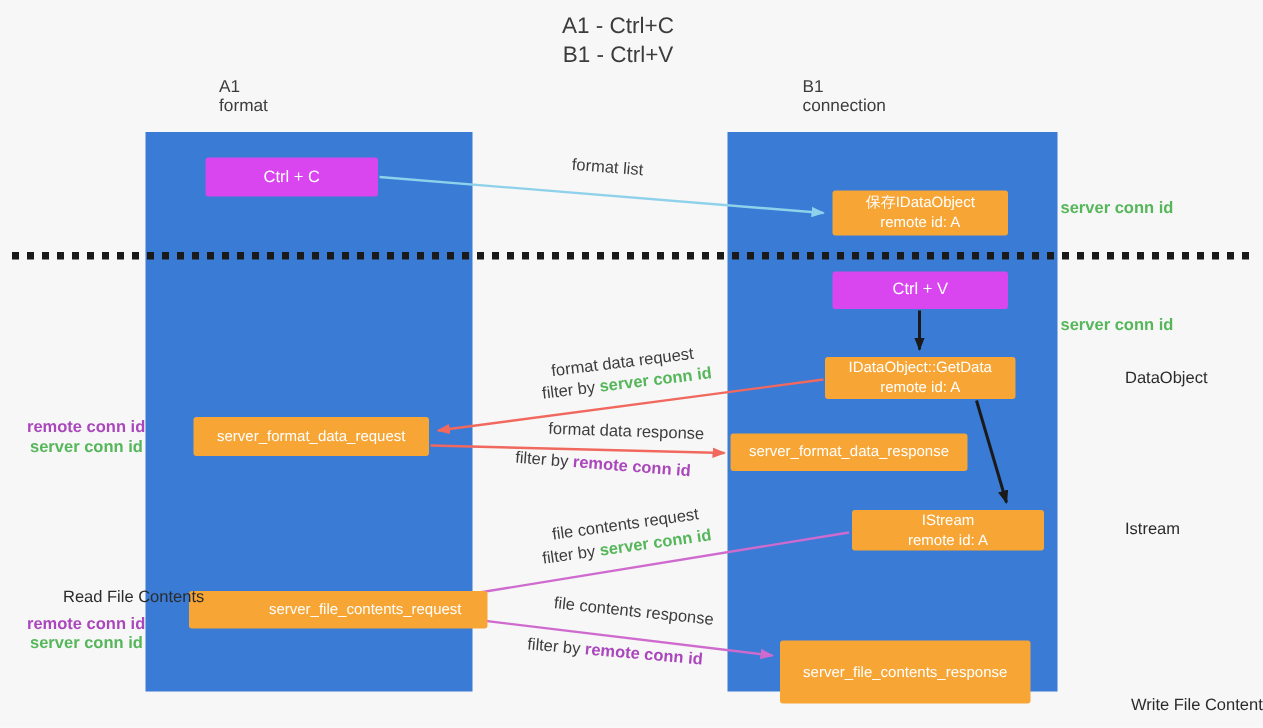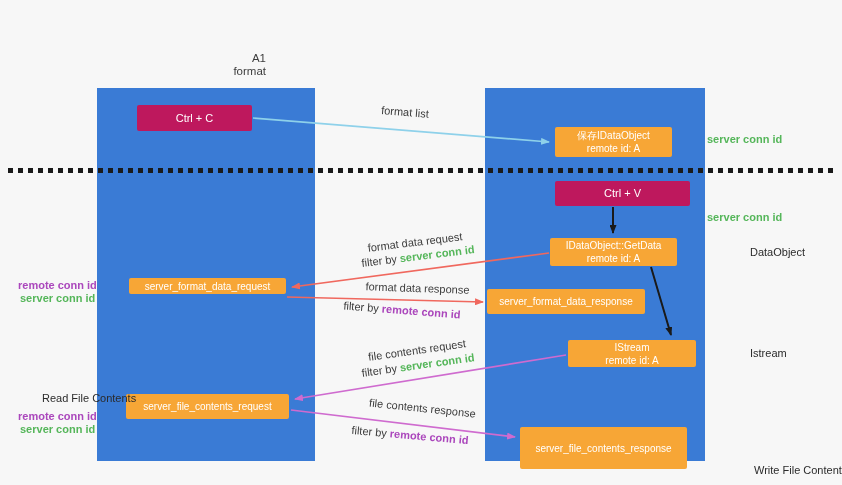--- a/index.html
+++ b/index.html
@@ -5,29 +5,29 @@
   html,body{margin:0;padding:0;}
   body{font-family:"Liberation Sans","DejaVu Sans",sans-serif;}
   .canvas{position:relative;width:842px;height:485px;background:#f7f7f7;overflow:hidden;}
 
   .col{position:absolute;top:88px;height:373px;background:#3a7bd5;z-index:1;}
   .col-left{left:97px;width:218px;}
   .col-right{left:485px;width:220px;}
 
   .title{position:absolute;left:312px;top:8px;width:200px;text-align:center;
          font-size:15px;line-height:19px;color:#3c3c3c;z-index:3;}
-  .col-head{position:absolute;top:52px;width:120px;text-align:right;
+  .col-head{position:absolute;top:52px;width:120px;text-align:left;
             font-size:11.5px;line-height:13px;color:#3c3c3c;z-index:3;}
 
   .arrows{position:absolute;left:0;top:0;z-index:2;pointer-events:none;}
 
   .box{position:absolute;display:flex;flex-direction:column;align-items:center;
        justify-content:center;color:#fff;text-align:center;border-radius:2px;
        font-size:10px;line-height:13px;z-index:3;white-space:nowrap;}
-  .green{background:#be185d;font-size:11px;}
+  .green{background:#d946ef;font-size:11px;}
   .orange{background:#f7a636;}
 
   .lbl{position:absolute;font-size:11px;color:#3c3c3c;white-space:nowrap;z-index:3;
        text-align:center;}
   .green-t{color:#55b65a;font-weight:bold;}
   .purple-t{color:#ab47bc;font-weight:bold;}
   .black-t{color:#2b2b2b;padding-left:40px;}
 
   .r-p4{transform:rotate(4.5deg);}
   .r-p2{transform:rotate(2deg);}
@@ -38,25 +38,31 @@
 
   .dotted{position:absolute;left:8px;top:168px;width:827px;height:5px;z-index:3;
           background-image:repeating-linear-gradient(to right,#1a1a1a 0 5px,transparent 5px 10px);}
 </style>
 </head>
 <body>
 
 <div class="canvas">
 
   <div class="title">
+    <div>A1 - Ctrl+C</div>
+    <div>B1 - Ctrl+V</div>
   </div>
 
   <div class="col-head" style="left:146px;">
     <div>A1</div>
     <div>format</div>
+  </div>
+  <div class="col-head" style="left:535px;">
+    <div>B1</div>
+    <div>connection</div>
   </div>
 
   <div class="col col-left"></div>
   <div class="col col-right"></div>
 
   <svg class="arrows" width="842" height="485">
     <defs>
       <marker id="m-blue" markerWidth="9" markerHeight="7" refX="8" refY="3.5" orient="auto" markerUnits="userSpaceOnUse">
         <path d="M0,0 L9,3.5 L0,7 Z" fill="#8ed1ea"></path>
       </marker>
@@ -75,28 +81,28 @@
     <line x1="549" y1="253" x2="292" y2="287" stroke="#f0685e" stroke-width="1.6" marker-end="url(#m-red)"></line>
     <line x1="287" y1="297" x2="483" y2="302" stroke="#f0685e" stroke-width="1.6" marker-end="url(#m-red)"></line>
     <line x1="651" y1="267" x2="671" y2="335" stroke="#1a1a1a" stroke-width="2" marker-end="url(#m-black)"></line>
     <line x1="566" y1="355" x2="295" y2="399" stroke="#cf6bcf" stroke-width="1.6" marker-end="url(#m-pink)"></line>
     <line x1="291" y1="410" x2="515" y2="437" stroke="#cf6bcf" stroke-width="1.6" marker-end="url(#m-pink)"></line>
   </svg>
 
   <div class="dotted"></div>
 
   <div class="box green" style="left:137px;top:105px;width:115px;height:26px;">Ctrl + C</div>
-  <div class="box orange" style="left:129px;top:278px;width:157px;height:16px;">server_format_data_request</div>
-  <div class="box orange" style="left:126px;top:394px;width:163px;height:25px;">server_file_contents_request</div>
+  <div class="box orange" style="left:129px;top:278px;width:157px;height:26px;">server_format_data_request</div>
+  <div class="box orange" style="left:126px;top:394px;width:163px;height:25px;padding-left:36px;">server_file_contents_request</div>
 
   <div class="box orange" style="left:555px;top:127px;width:117px;height:30px;">
     <div>保存IDataObject</div>
     <div>remote id: A</div>
   </div>
-  <div class="box green" style="left:555px;top:181px;width:135px;height:25px;">Ctrl + V</div>
+  <div class="box green" style="left:555px;top:181px;width:117px;height:25px;">Ctrl + V</div>
   <div class="box orange" style="left:550px;top:238px;width:127px;height:28px;">
     <div>IDataObject::GetData</div>
     <div>remote id: A</div>
   </div>
   <div class="box orange" style="left:487px;top:289px;width:158px;height:25px;">server_format_data_response</div>
   <div class="box orange" style="left:568px;top:340px;width:128px;height:27px;">
     <div>IStream</div>
     <div>remote id: A</div>
   </div>
   <div class="box orange" style="left:520px;top:427px;width:167px;height:42px;">server_file_contents_response</div>

